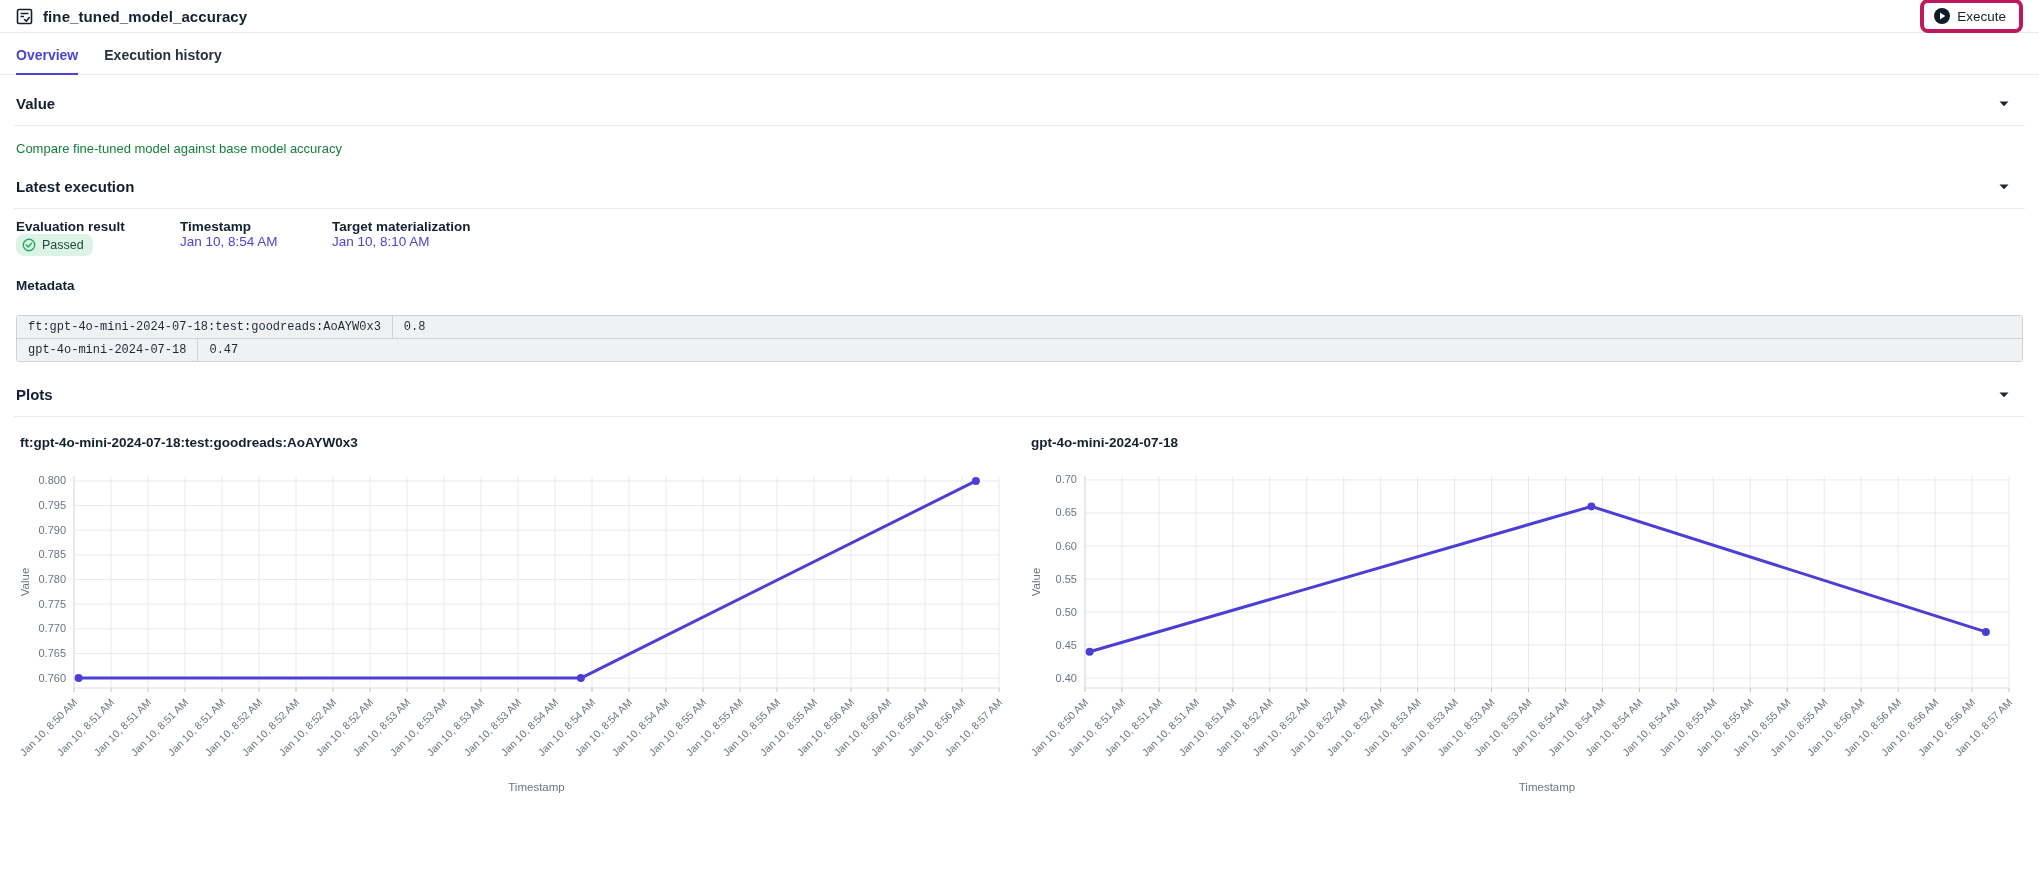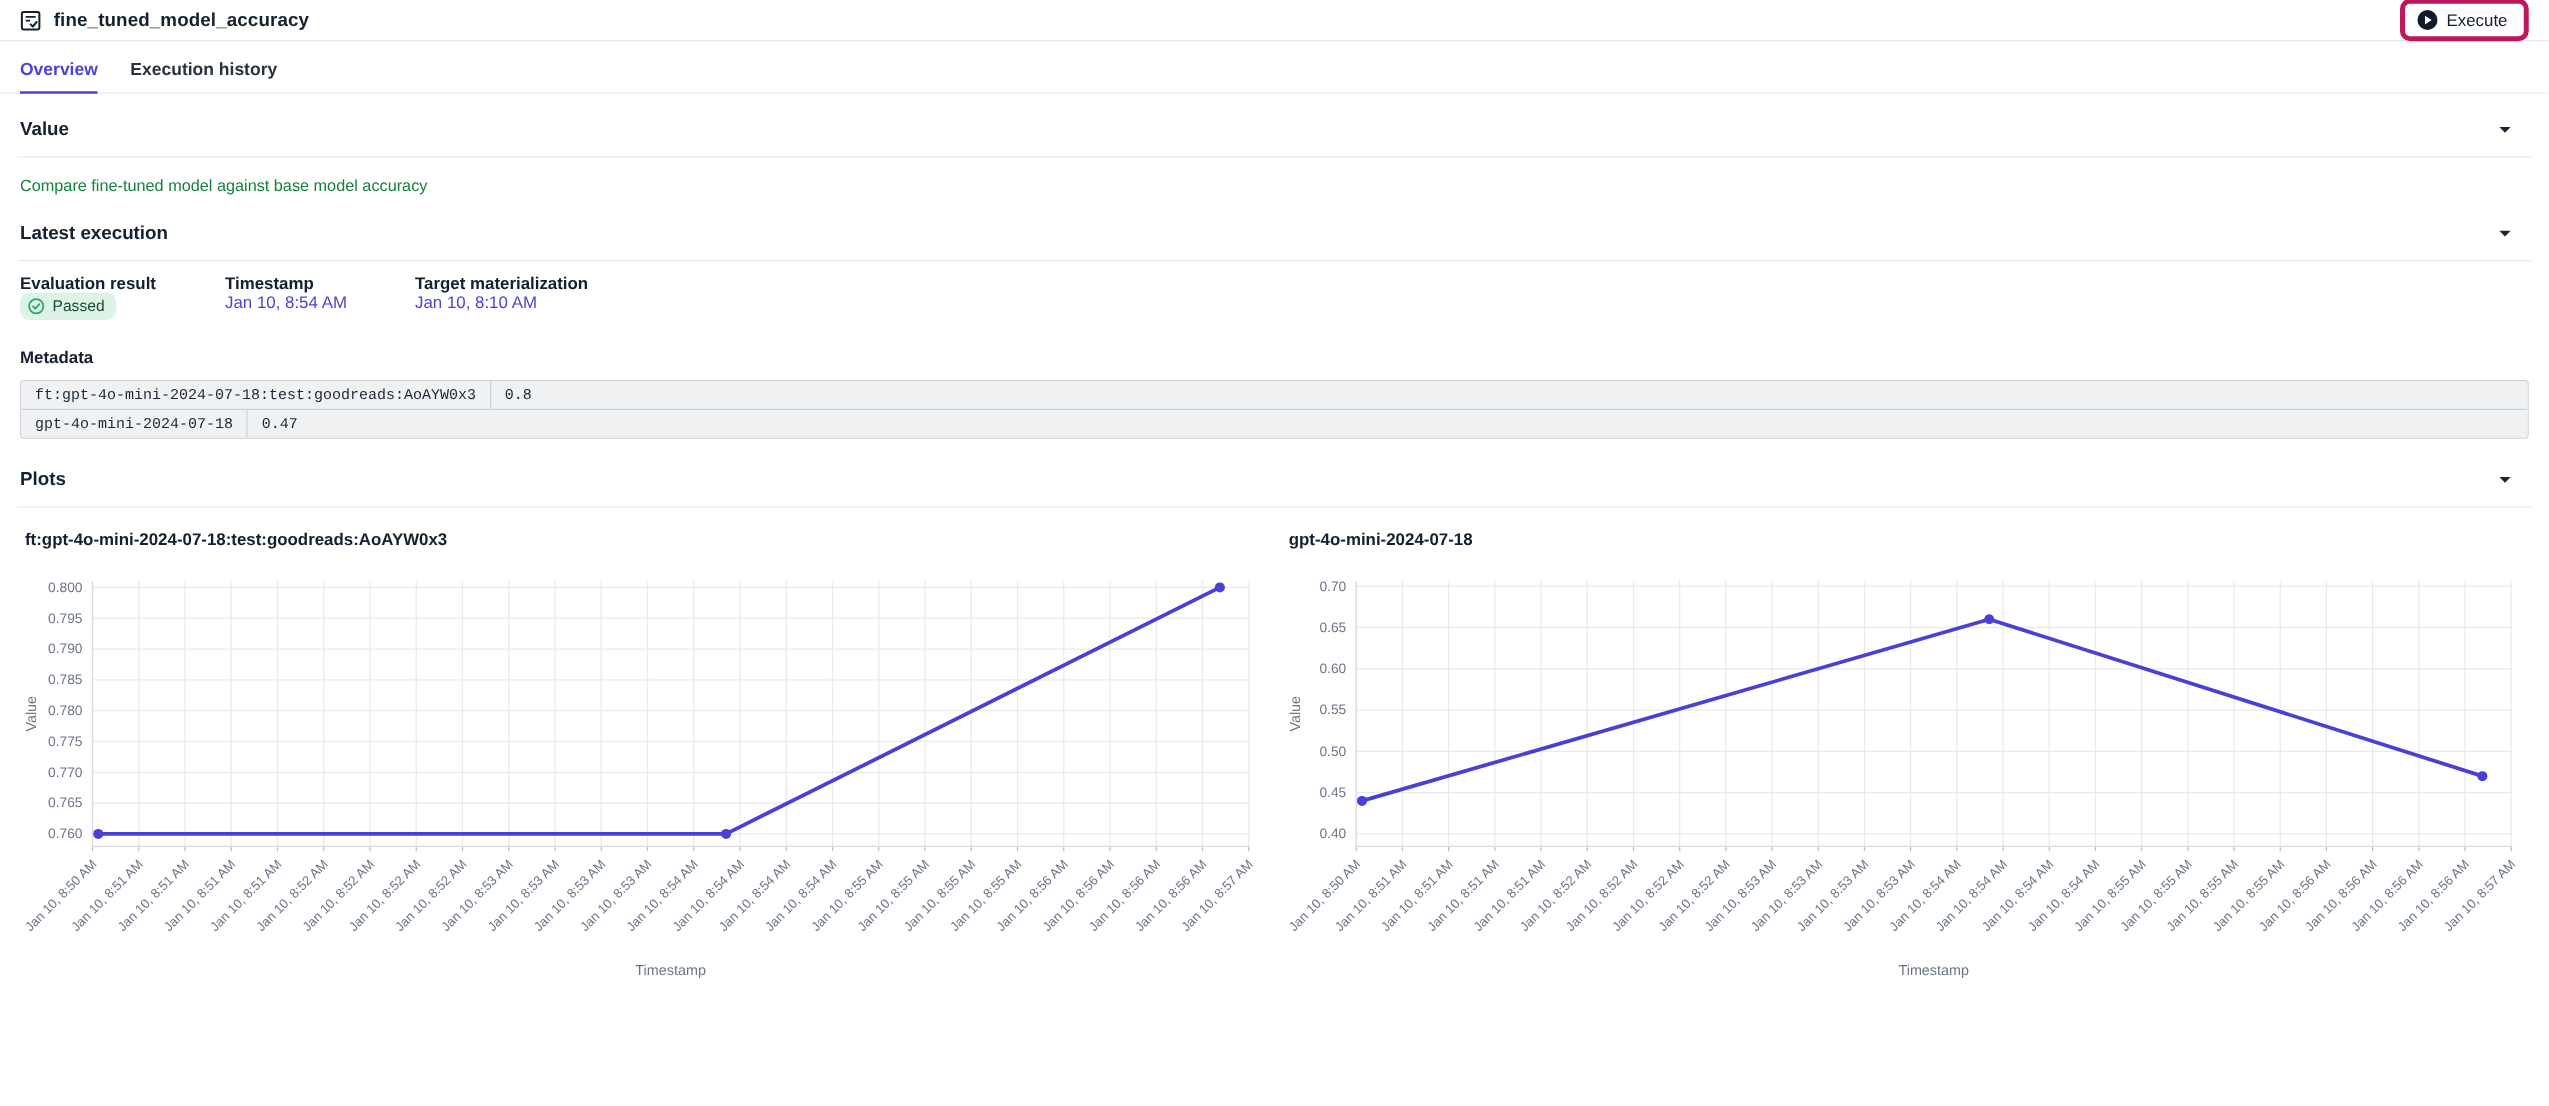--- a/index.html
+++ b/index.html
@@ -28,21 +28,21 @@
   .caret-btn { background:none; border:none; padding:4px 14px; cursor:pointer; line-height:0; }
   .divider { border-bottom:1px solid #e9ebef; margin:0 14px; }
   .about-desc { padding:15px 16px 6px; font-size:13px; color:#15803d; }
   
   .exec-grid { display:grid; grid-template-columns:164px 152px auto; padding:10px 16px 2px; row-gap:0; }
   .exec-col-header { font-size:13.5px; font-weight:700; color:#13202f; }
   .exec-link { color:var(--accent); font-size:13.5px; text-decoration:none; }
   .passed-badge { display:inline-flex; align-items:flex-start; gap:6px; background:#ddf3e6; border-radius:8px; padding:4px 9px 4px 6px; font-size:12.5px; color:#1d4b38; width:fit-content; }
   
   .metadata-block { padding:20px 16px 8px; }
-  .metadata-heading { font-size:13.5px; font-weight:700; color:#13202f; margin-bottom:11px; }
+  .metadata-heading { font-size:13.5px; font-weight:700; color:#13202f; margin-bottom:22px; }
   .metadata-table { border:1px solid #cdd2d9; border-radius:3px; overflow:hidden; }
   .metadata-row { display:flex; background:#f0f1f3; }
   .metadata-row + .metadata-row { border-top:1px solid #cdd2d9; }
   .metadata-key { padding:4px 11px; border-right:1px solid #cdd2d9; font-family:"Liberation Mono", monospace; font-size:12px; color:#1c2936; white-space:nowrap; }
   .metadata-value { padding:4px 11px; font-family:"Liberation Mono", monospace; font-size:12px; color:#1c2936; }
   
   .plots-grid { display:grid; grid-template-columns:1fr 1fr; gap:14px; padding:12px 16px 0; }
   .plot-title { font-size:13.5px; font-weight:700; color:#13202f; margin:6px 0 16px 4px; }
   .plot-canvas svg { display:block; }
 </style>

